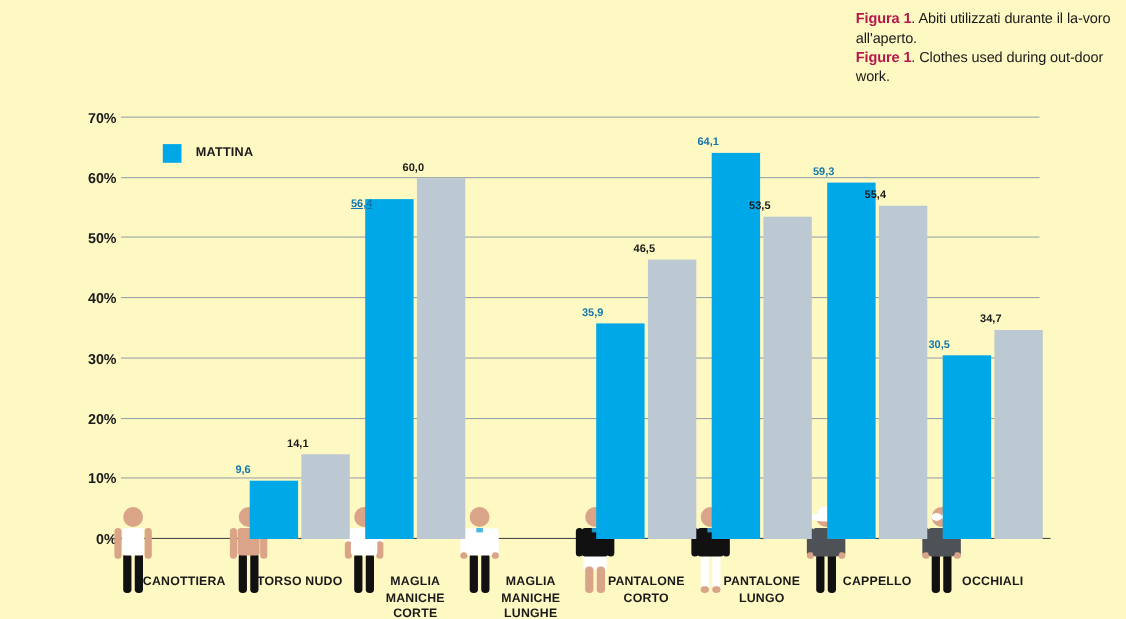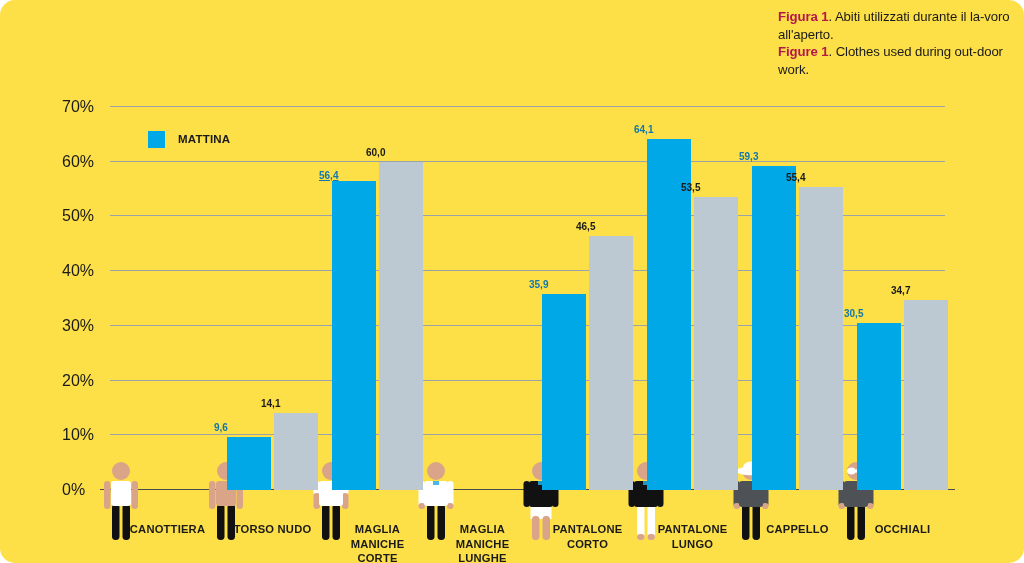--- a/index.html
+++ b/index.html
@@ -5,22 +5,21 @@
   * { box-sizing: border-box; margin: 0; padding: 0; }
   html, body {
     width: 1024px; height: 563px;
     background: #ffffff;
     font-family: "Liberation Sans", sans-serif;
     overflow: hidden;
   }
   #page {
     position: relative;
     width: 1024px; height: 563px;
-    background: #fde047;
-    border-radius: 15px;
+    background: #fef9c3;
   }
 
   
   #caption {
     position: absolute;
     left: 778px; top: 8px;
     width: 238px;
     font-size: 13.2px;
     line-height: 17.5px;
     color: #1a1a1a;
@@ -44,23 +43,23 @@
   .axis-base {
     position: absolute;
     left: -10px; width: 855px;
     height: 1px;
     background: #4a4a4a;
   }
   .ytick {
     position: absolute;
     right: 1028px;
     width: 44px;
-    text-align: left;
-    font-size: 16px;
-    font-weight: normal;
+    text-align: right;
+    font-size: 13px;
+    font-weight: bold;
     color: #1a1a1a;
     transform: translateY(-50%);
   }
   #yticks { position: absolute; left: 0; top: 0; width: 835px; height: 383px; }
   #yticks .ytick { left: -48px; right: auto; }
 
   
   #legend {
     position: absolute;
     left: 148px; top: 128px;
@@ -255,21 +254,21 @@
 
   <div id="bars">
       <div class="group" style="left: 117px; width: 91px;">
         <div class="bar morning" style="height: 52.5257px; background: rgb(0, 168, 232);"></div>
         <div class="vlabel morning" style="bottom: 56.5257px;">9,6</div>
         <div class="bar afternoon" style="height: 77.1471px; background: rgb(188, 200, 210);"></div>
         <div class="vlabel afternoon" style="bottom: 81.1471px;">14,1</div>
       </div>
       <div class="group" style="left: 222px; width: 91px;">
         <div class="bar morning" style="height: 308.589px; background: rgb(0, 168, 232);"></div>
-        <div class="vlabel morning" style="bottom: 309px; text-decoration: underline;">56,4</div>
+        <div class="vlabel morning" style="bottom: 299px; text-decoration: underline;">56,4</div>
         <div class="bar afternoon" style="height: 328.286px; background: rgb(188, 200, 210);"></div>
         <div class="vlabel afternoon" style="bottom: 332.286px;">60,0</div>
       </div>
       <div class="group" style="left: 432px; width: 91px;">
         <div class="bar morning" style="height: 196.424px; background: rgb(0, 168, 232);"></div>
         <div class="vlabel morning" style="bottom: 200.424px;">35,9</div>
         <div class="bar afternoon" style="height: 254.421px; background: rgb(188, 200, 210);"></div>
         <div class="vlabel afternoon" style="bottom: 258.421px;">46,5</div>
       </div>
       <div class="group" style="left: 537px; width: 91px;">

